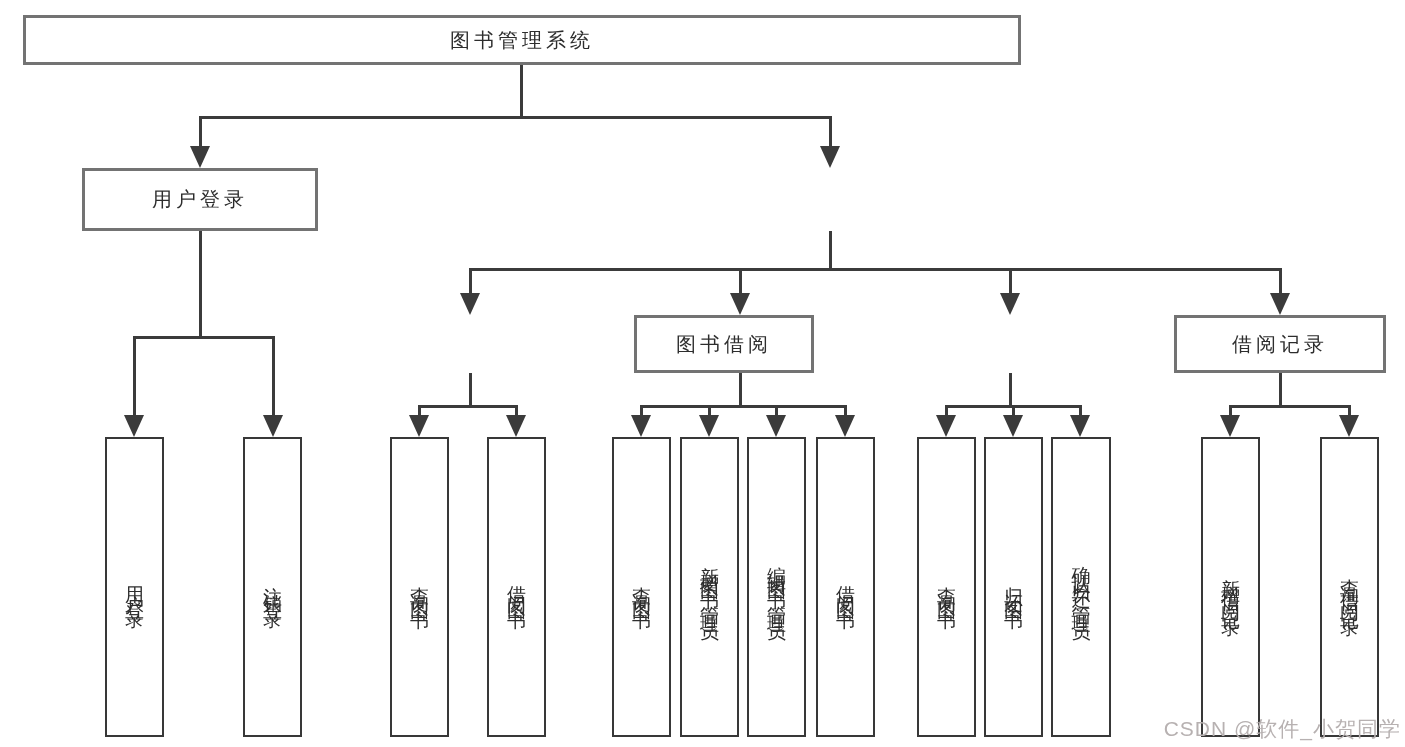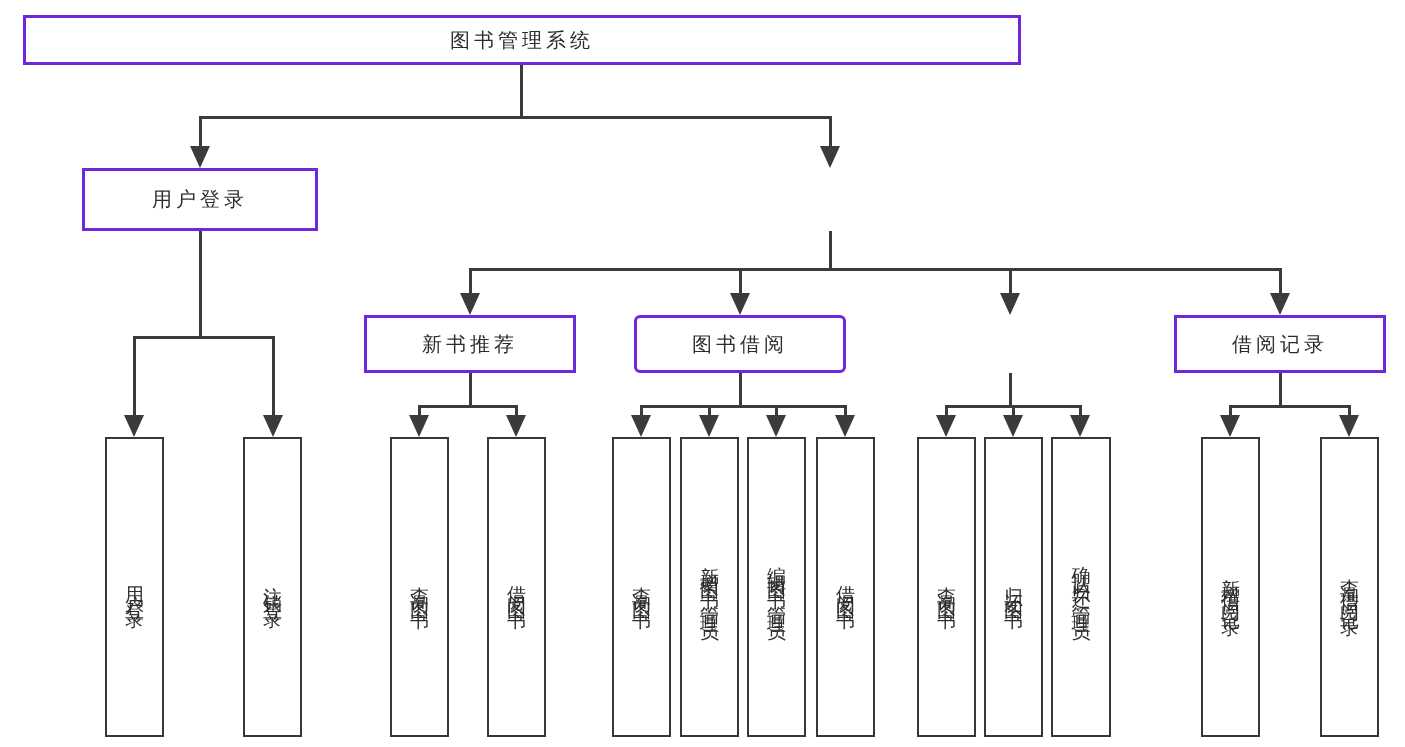--- a/index.html
+++ b/index.html
@@ -7,21 +7,21 @@
     position: relative;
     width: 1405px;
     height: 747px;
     background: #ffffff;
     font-family: "Liberation Sans", "DejaVu Sans", sans-serif;
     overflow: hidden;
   }
   .box {
     position: absolute;
     background: #ffffff;
-    border: 3px solid #6d28d9;
+    border: 3px solid #737373;
     display: flex;
     align-items: center;
     justify-content: center;
     box-sizing: border-box;
     color: #2d2d2d;
     font-size: 20px;
     letter-spacing: 4px;
     white-space: nowrap;
   }
   .vbox {
@@ -93,24 +93,21 @@
   <div class="ln" style="left:469px; top:268px; width:813px; height:3px;"></div>
   <div class="ln" style="left:469px; top:268px; width:3px; height:29px;"></div>
   <div class="ah" style="left:460px; top:293px;"></div>
   <div class="ln" style="left:739px; top:268px; width:3px; height:29px;"></div>
   <div class="ah" style="left:730px; top:293px;"></div>
   <div class="ln" style="left:1009px; top:268px; width:3px; height:29px;"></div>
   <div class="ah" style="left:1000px; top:293px;"></div>
   <div class="ln" style="left:1279px; top:268px; width:3px; height:29px;"></div>
   <div class="ah" style="left:1270px; top:293px;"></div>
 
-  <div class="box" style="left:364px; top:315px; width:212px; height:58px;">
-    <span>新书推荐</span>
-  </div>
-  <div class="box" style="left:634px; top:315px; width:212px; height:58px;border-radius:6px;">
+  <div class="box" style="left:634px; top:315px; width:180px; height:58px;">
     <span>图书借阅</span>
   </div>
   <div class="box" style="left:1174px; top:315px; width:212px; height:58px;">
     <span>借阅记录</span>
   </div>
 
   <div class="ln" style="left:469px; top:373px; width:3px; height:34px;"></div>
   <div class="ln" style="left:418px; top:405px; width:100px; height:3px;"></div>
   <div class="ln" style="left:418px; top:405px; width:3px; height:14px;"></div>
   <div class="ah" style="left:409px; top:415px;"></div>
@@ -181,14 +178,15 @@
     <span class="vtext">确认归还（管理员）</span>
   </div>
 
   <div class="vbox" style="left:1201px;">
     <span class="vtext">新增借阅记录</span>
   </div>
   <div class="vbox" style="left:1320px;">
     <span class="vtext">查询借阅记录</span>
   </div>
 
+  <div id="watermark">CSDN @软件_小贺同学</div>
 
 </div>
 
 </body></html>

